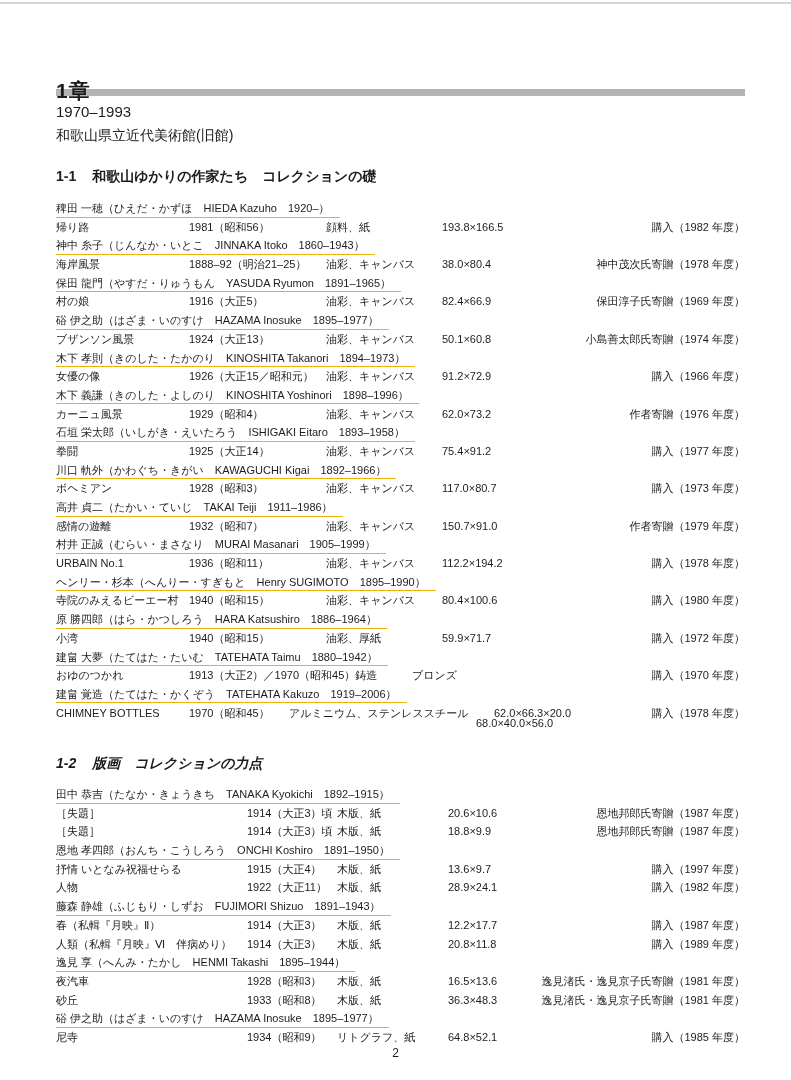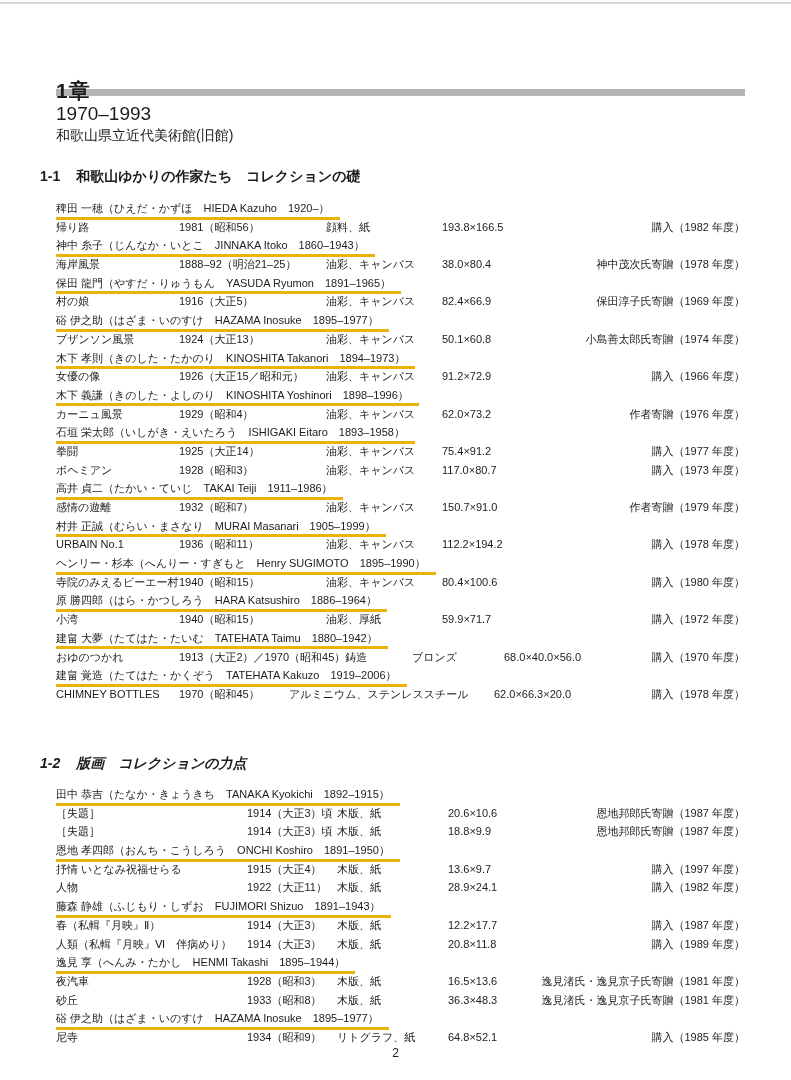--- a/index.html
+++ b/index.html
@@ -5,44 +5,44 @@
   html,body{margin:0;padding:0;}
   body{
     width:791px;height:1080px;position:relative;overflow:hidden;
     background:#ffffff;color:#1c1c1c;
     font-family:"Liberation Sans","DejaVu Sans",sans-serif;
     -webkit-font-smoothing:antialiased;
   }
   .topline{position:absolute;top:2px;left:0;width:791px;height:2px;background:#d6d6d6;}
   .chapter{position:absolute;left:56px;top:64px;font-size:21px;font-weight:bold;letter-spacing:1px;z-index:2;margin-top:13px;}
   .chapter-rule{position:absolute;left:56px;top:89px;width:689px;height:7px;background:#b4b4b4;z-index:1;}
-  .period{position:absolute;left:56px;top:103px;font-size:19px;text-align:right;}
+  .period{position:absolute;left:56px;top:103px;font-size:15px;text-align:right;}
   .venue{position:absolute;left:56px;top:127px;font-size:14px;}
-  .sec-heading{position:absolute;left:40px;font-size:14px;font-weight:bold;white-space:nowrap;}
+  .sec-heading{position:absolute;left:56px;font-size:14px;font-weight:bold;white-space:nowrap;}
   #heading1{top:168px;}
   #heading2{top:755px;font-style:italic;}
   .sec-num{margin-right:16px;}
   .list{position:absolute;left:56px;width:689px;}
   #list1{top:199px;}
   #list2{top:785px;}
   .row{position:relative;height:18.7px;line-height:18.7px;font-size:11px;white-space:nowrap;}
   .cell{position:absolute;top:0;white-space:nowrap;}
   .c-title{left:0;}
-  .c-year{left:123px;}
+  .c-year{left:133px;}
   .c-med{left:270px;}
   .c-size{left:386px;}
   .c-acq{right:0;text-align:right;}
   .sec2 .c-year{left:191px;}
   .sec2 .c-med{left:281px;}
   .sec2 .c-size{left:380px;margin-left:12px;}
   .row.bronze .c-med{left:356px;}
-  .row.bronze .c-size{left:448px;}
+  .row.bronze .c-size{left:420px;margin-top:48px;}
   .row.chimney .c-med{left:233px;text-align:center;}
   .row.chimney .c-size{left:438px;}
-  .artist-text{border-bottom:3px solid #eab308;padding-right:10px;display:inline-block;height:17.5px;text-align:right;}
+  .artist-text{border-bottom:1px solid #eab308;padding-right:10px;display:inline-block;height:17.5px;text-align:right;}
   .pagenum{position:absolute;top:1046px;left:0;width:791px;text-align:center;font-size:12px;}
 </style>
 </head>
 <body>
 
 <div class="topline"></div>
 
 <div class="chapter">1章</div>
 <div class="chapter-rule"></div>
 
@@ -102,20 +102,21 @@
       <span class="cell c-acq">作者寄贈（1976 年度）</span>
     </div>
     <div class="row row-artist"><span class="artist-text">石垣 栄太郎（いしがき・えいたろう　ISHIGAKI Eitaro　1893–1958）</span></div>
     <div class="row row-work">
       <span class="cell c-title">拳闘</span>
       <span class="cell c-year">1925（大正14）</span>
       <span class="cell c-med">油彩、キャンバス</span>
       <span class="cell c-size">75.4×91.2</span>
       <span class="cell c-acq">購入（1977 年度）</span>
     </div>
+    <div class="row row-artist"><span class="artist-text">川口 軌外（かわぐち・きがい　KAWAGUCHI Kigai　1892–1966）</span></div>
     <div class="row row-work">
       <span class="cell c-title">ボヘミアン</span>
       <span class="cell c-year">1928（昭和3）</span>
       <span class="cell c-med">油彩、キャンバス</span>
       <span class="cell c-size">117.0×80.7</span>
       <span class="cell c-acq">購入（1973 年度）</span>
     </div>
     <div class="row row-artist"><span class="artist-text">高井 貞二（たかい・ていじ　TAKAI Teiji　1911–1986）</span></div>
     <div class="row row-work">
       <span class="cell c-title">感情の遊離</span>

